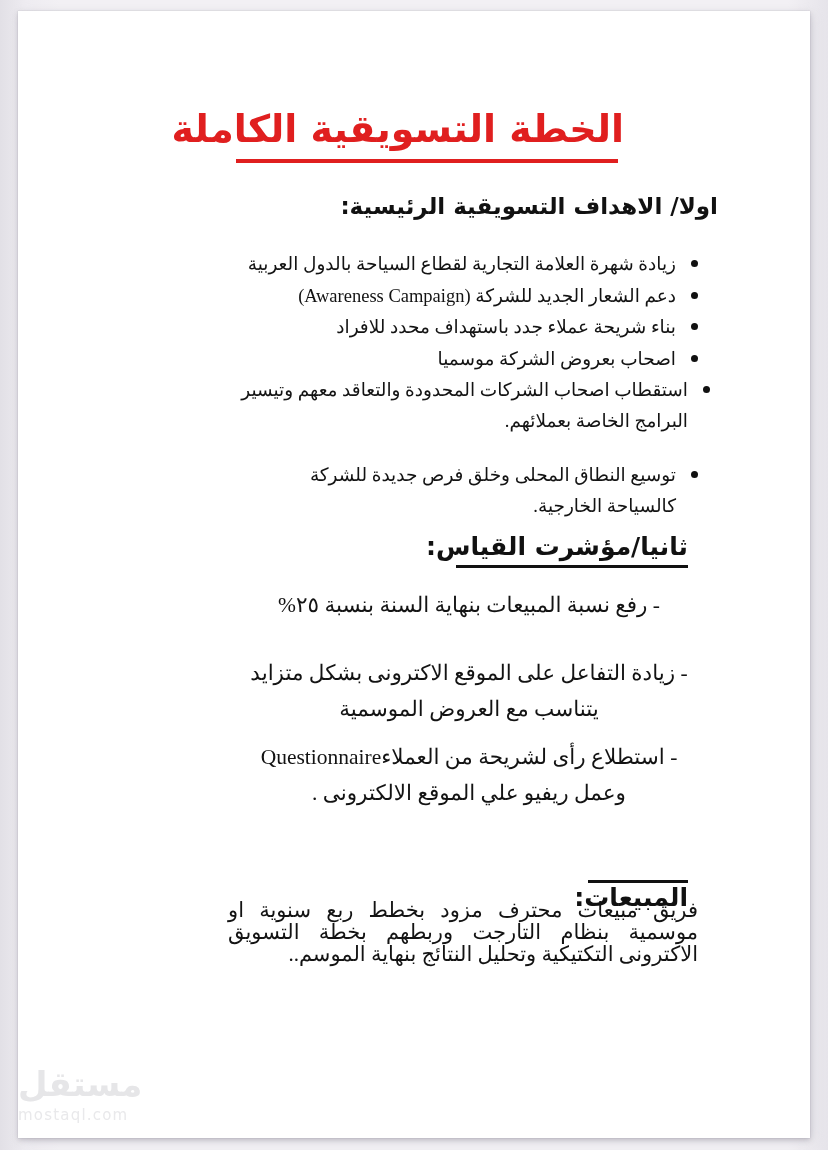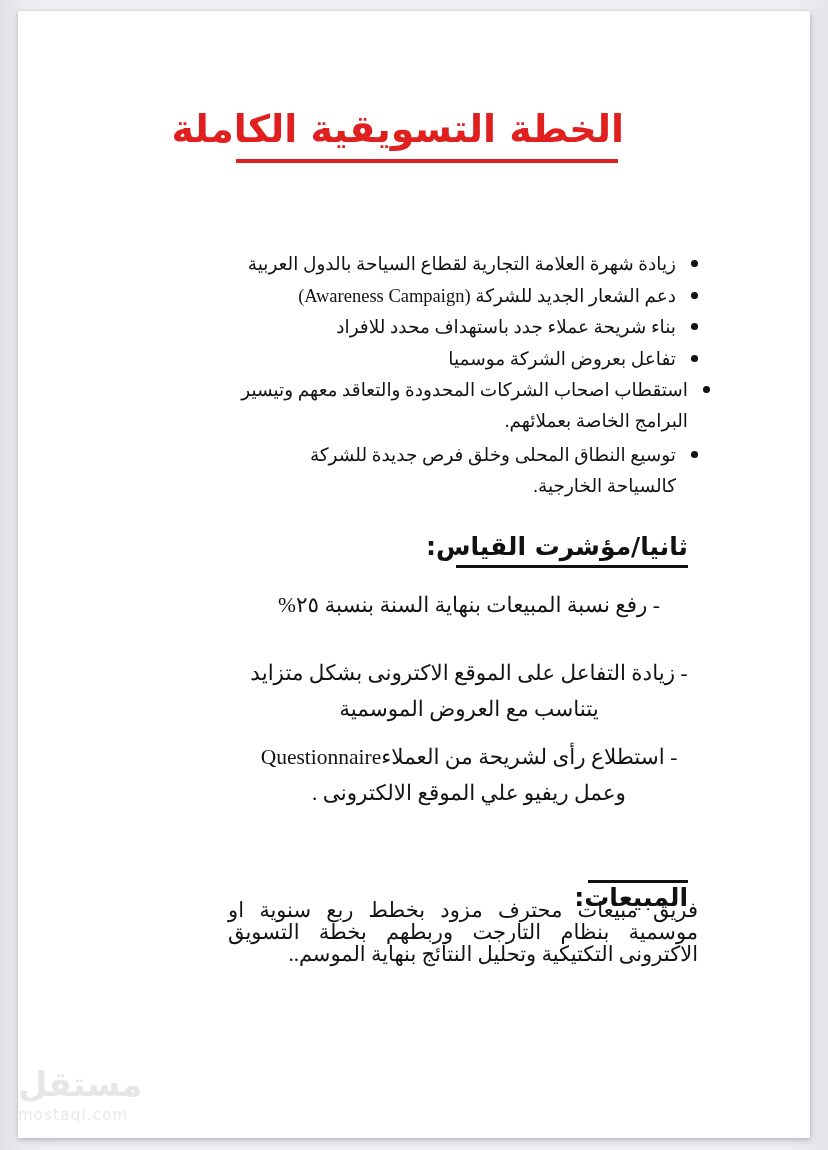--- a/index.html
+++ b/index.html
@@ -153,21 +153,21 @@
     width: 7px;
     height: 7px;
     border-radius: 50%;
     background: #111111;
   }
   .bullet-list li.wide {
     width: 500px;
     margin-right: -12px;
   }
   .bullet-list li.gap {
-    margin-top: 4px;
+    margin-top: 24px;
     font-family: Liberation Serif, serif;
   }
 
   
   .dash-block {
     position: absolute;
     right: 108px;
     width: 466px;
     font-family: "Liberation Serif", "DejaVu Serif", serif;
     font-size: 21.5px;
@@ -225,37 +225,38 @@
 
 <div class="backdrop"></div>
 <div class="page-shadow-under"></div>
 
 <div class="page">
   <div class="content">
 
     <div class="doc-title">الخطة التسويقية الكاملة</div>
     <div class="title-rule"></div>
 
+    <div class="heading heading-1">اولا/ الاهداف التسويقية الرئيسية:</div>
 
     <ul class="bullet-list">
       <li>
         <span class="dot"></span>
         <span>زيادة شهرة العلامة التجارية لقطاع السياحة بالدول العربية</span>
       </li>
       <li>
         <span class="dot"></span>
         <span>دعم الشعار الجديد للشركة (Awareness Campaign)</span>
       </li>
       <li>
         <span class="dot"></span>
         <span>بناء شريحة عملاء جدد باستهداف محدد للافراد</span>
       </li>
       <li>
         <span class="dot"></span>
-        <span>تفاعل بعروض الشركة موسميا</span>
+        <span>اصحاب بعروض الشركة موسميا</span>
       </li>
       <li class="wide">
         <span class="dot"></span>
         <span>استقطاب اصحاب الشركات المحدودة والتعاقد معهم وتيسير البرامج الخاصة بعملائهم.</span>
       </li>
       <li class="gap">
         <span class="dot"></span>
         <span>توسيع النطاق المحلى وخلق فرص جديدة للشركة كالسياحة الخارجية.</span>
       </li>
     </ul>

